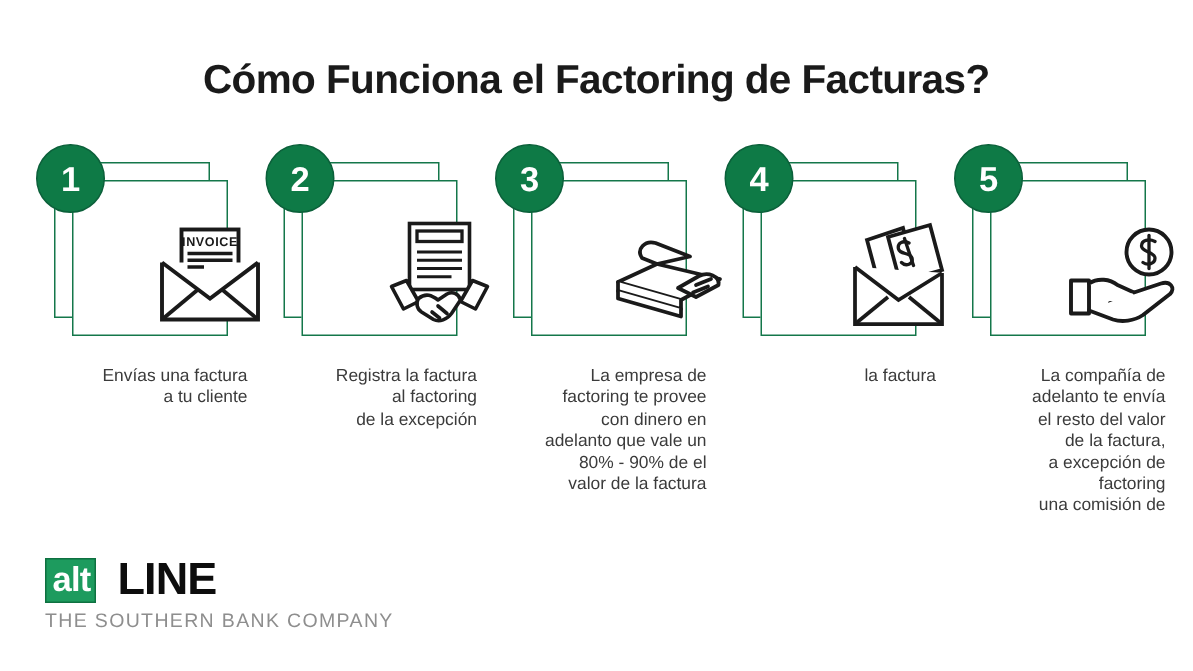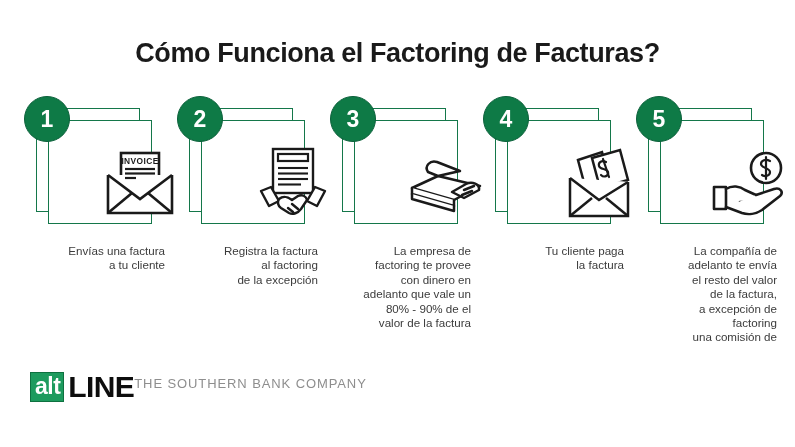--- a/index.html
+++ b/index.html
@@ -125,21 +125,21 @@
     font-family: "Liberation Sans", sans-serif;
   }
   .caption .ln { display: block; }
 
   
   .logo {
     position: absolute;
     left: 30px;
     top: 372px;
     display: flex;
-    flex-direction: row;
+    flex-direction: column;
     align-items: flex-start;
   }
   .logo-row {
     display: flex;
     align-items: center;
   }
   .logo-alt {
     background: #1d9b5e;
     border: 1px solid #0e7140;
     box-sizing: border-box;
@@ -150,21 +150,21 @@
     padding: 2px 3px 3px 4px;
     letter-spacing: -0.5px;
     font-family: "Liberation Sans", sans-serif;
   }
   .logo-line {
     color: #0d0d0d;
     font-size: 30px;
     font-weight: bold;
     line-height: 28px;
     letter-spacing: -0.6px;
-    margin-left: 4px;
+    margin-left: 14px;
     font-family: "Liberation Sans", sans-serif;
   }
   .logo-tagline {
     margin-top: 4px;
     color: #8e8e8e;
     font-size: 13px;
     letter-spacing: 0.9px;
     font-family: "Liberation Sans", sans-serif;
   }
 </style>
@@ -283,21 +283,20 @@
             </g>
             <g fill="none" stroke="#1a1a1a" stroke-width="2.2" stroke-linecap="round">
               <path d="M44 14 C40 12 36 14 37 18 C38 22 45 20 46 24 C47 28 42 30 39 27"></path>
               <path d="M41 11 L47 29"></path>
             </g>
           </svg>
         </div>
         <div class="badge">4</div>
       </div>
       <div class="caption">
-        <span class="ln">Tu cliente paga</span>
         <span class="ln">la factura</span>
       </div>
     </div>
 
     <div class="step">
       <div class="frame-wrap">
         <div class="frame-back"></div>
         <div class="frame-front"></div>
         <div class="icon-holder">
           <svg width="80" height="66" viewBox="0 0 80 66">

